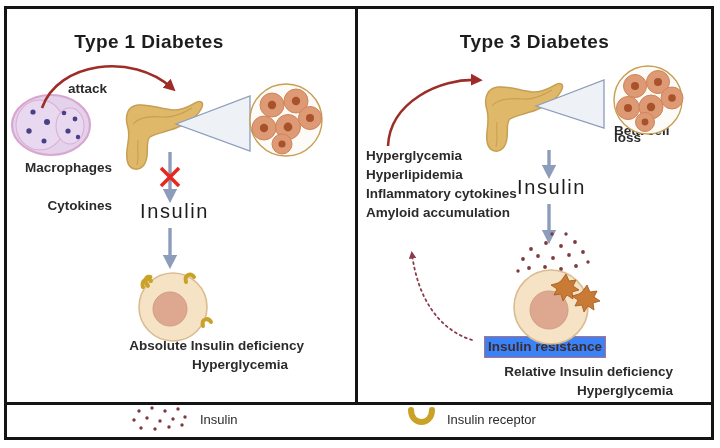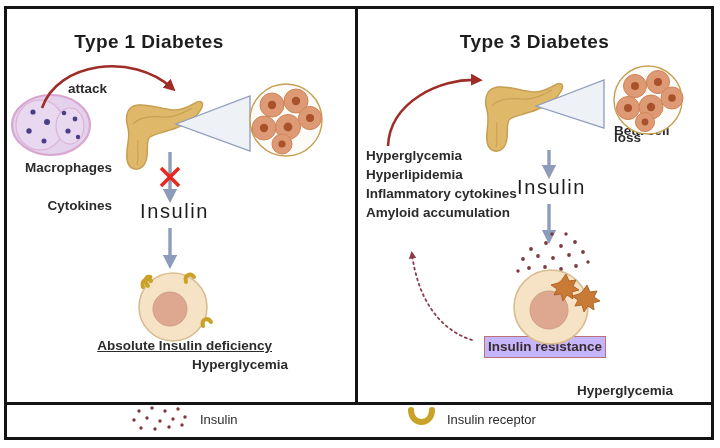--- a/index.html
+++ b/index.html
@@ -110,21 +110,21 @@
   }
   #legend-insulin-label  { left: 193px; }
   #legend-receptor-label { left: 440px; }
 
   .resistance-box {
     position: absolute;
     left: 484px;
     top: 336px;
     width: 122px;
     height: 22px;
-    background: #c4b5fd;
+    background: #3b82f6;
     border: 1.6px solid #b9707c;
     box-sizing: border-box;
     text-align: center;
     font-size: 13.5px;
     font-weight: bold;
     color: #3c2b2e;
     line-height: 20px;
     white-space: nowrap;
   }
 </style>
@@ -142,39 +142,40 @@
   </div>
 
   <div class="body-text left" style="left:68px; top:80px; font-weight:bold;">attack</div>
 
   <div class="body-text center" style="left:0px; top:159px; width:104px; font-weight:bold;">Macrophages</div>
   <div class="body-text center" style="left:0px; top:197px; width:104px; font-weight:bold;">Cytokines</div>
 
 
   <div class="insulin-word" style="left:140px; top:200px;">Insulin</div>
 
-  <div class="body-text center" style="left:24px; top:337px; width:240px; font-weight:bold;text-decoration:underline;">Absolute Insulin deficiency</div>
+  <div class="body-text center" style="left:56px; top:337px; width:240px; font-weight:bold;">Absolute Insulin deficiency</div>
   <div class="body-text center" style="left:40px; top:356px; width:240px; font-weight:bold;">Hyperglycemia</div>
 
   <div class="panel" id="panel-t2">
     <div class="panel-title">Type 3 Diabetes</div>
   </div>
 
   <div class="body-text left" style="left:366px; top:147px; font-weight:bold;">Hyperglycemia</div>
   <div class="body-text left" style="left:366px; top:166px; font-weight:bold;">Hyperlipidemia</div>
   <div class="body-text left" style="left:366px; top:185px; font-weight:bold;">Inflammatory cytokines</div>
   <div class="body-text left" style="left:366px; top:204px; font-weight:bold;">Amyloid accumulation</div>
 
   <div class="body-text left" style="left:614px; top:122px; font-weight:bold;">Beta cell</div>
   <div class="body-text left" style="left:614px; top:129px; font-weight:bold;">loss</div>
 
   <div class="insulin-word" style="left:517px; top:176px;">Insulin</div>
 
   <div class="resistance-box">Insulin resistance</div>
 
+  <div class="body-text center" style="left:425px; top:363px; width:240px; font-weight:bold;">Relative Insulin deficiency</div>
   <div class="body-text center" style="left:425px; top:382px; width:240px; font-weight:bold;">Hyperglycemia</div>
 
   <div class="legend-strip">
     <div class="legend-item" id="legend-insulin-label">Insulin</div>
     <div class="legend-item" id="legend-receptor-label">Insulin receptor</div>
   </div>
 
   <svg class="svg-layer" viewBox="0 0 720 448">
     <defs>
       <marker id="arrowBlue" viewBox="0 0 10 10" refX="5" refY="5" markerWidth="4.2" markerHeight="4.2" orient="auto-start-reverse">

